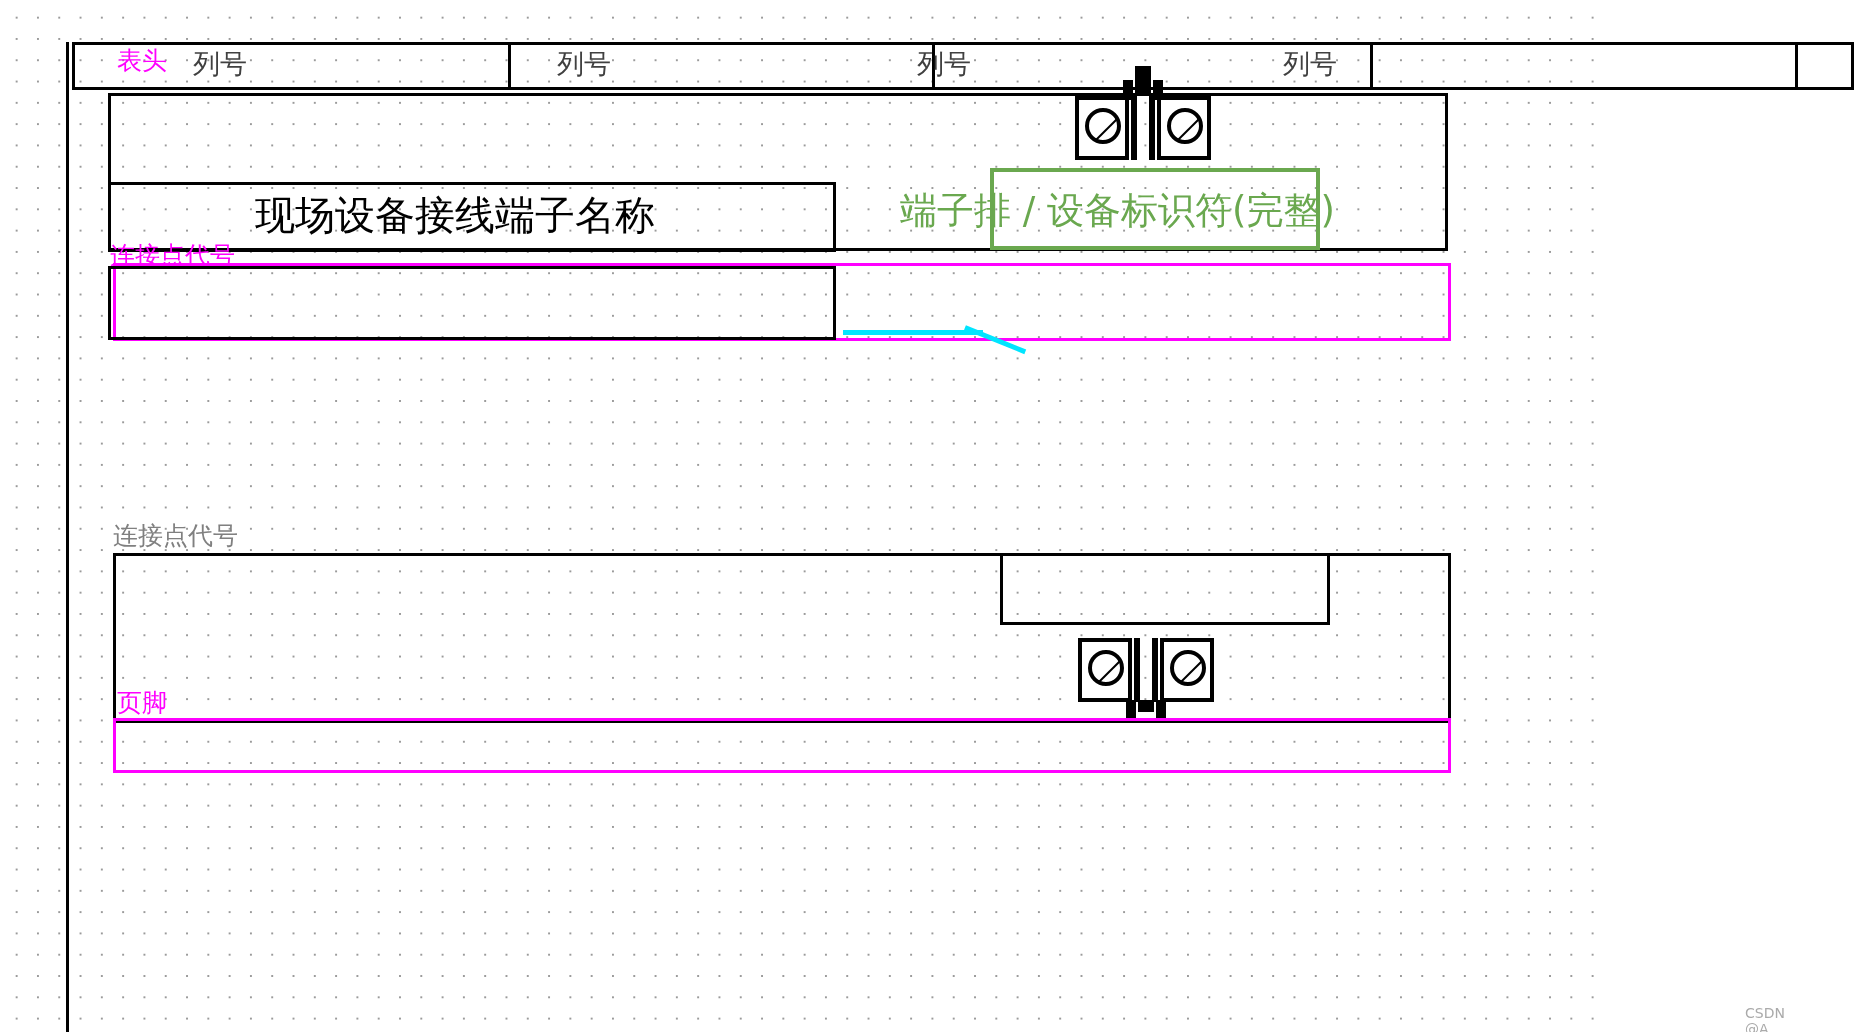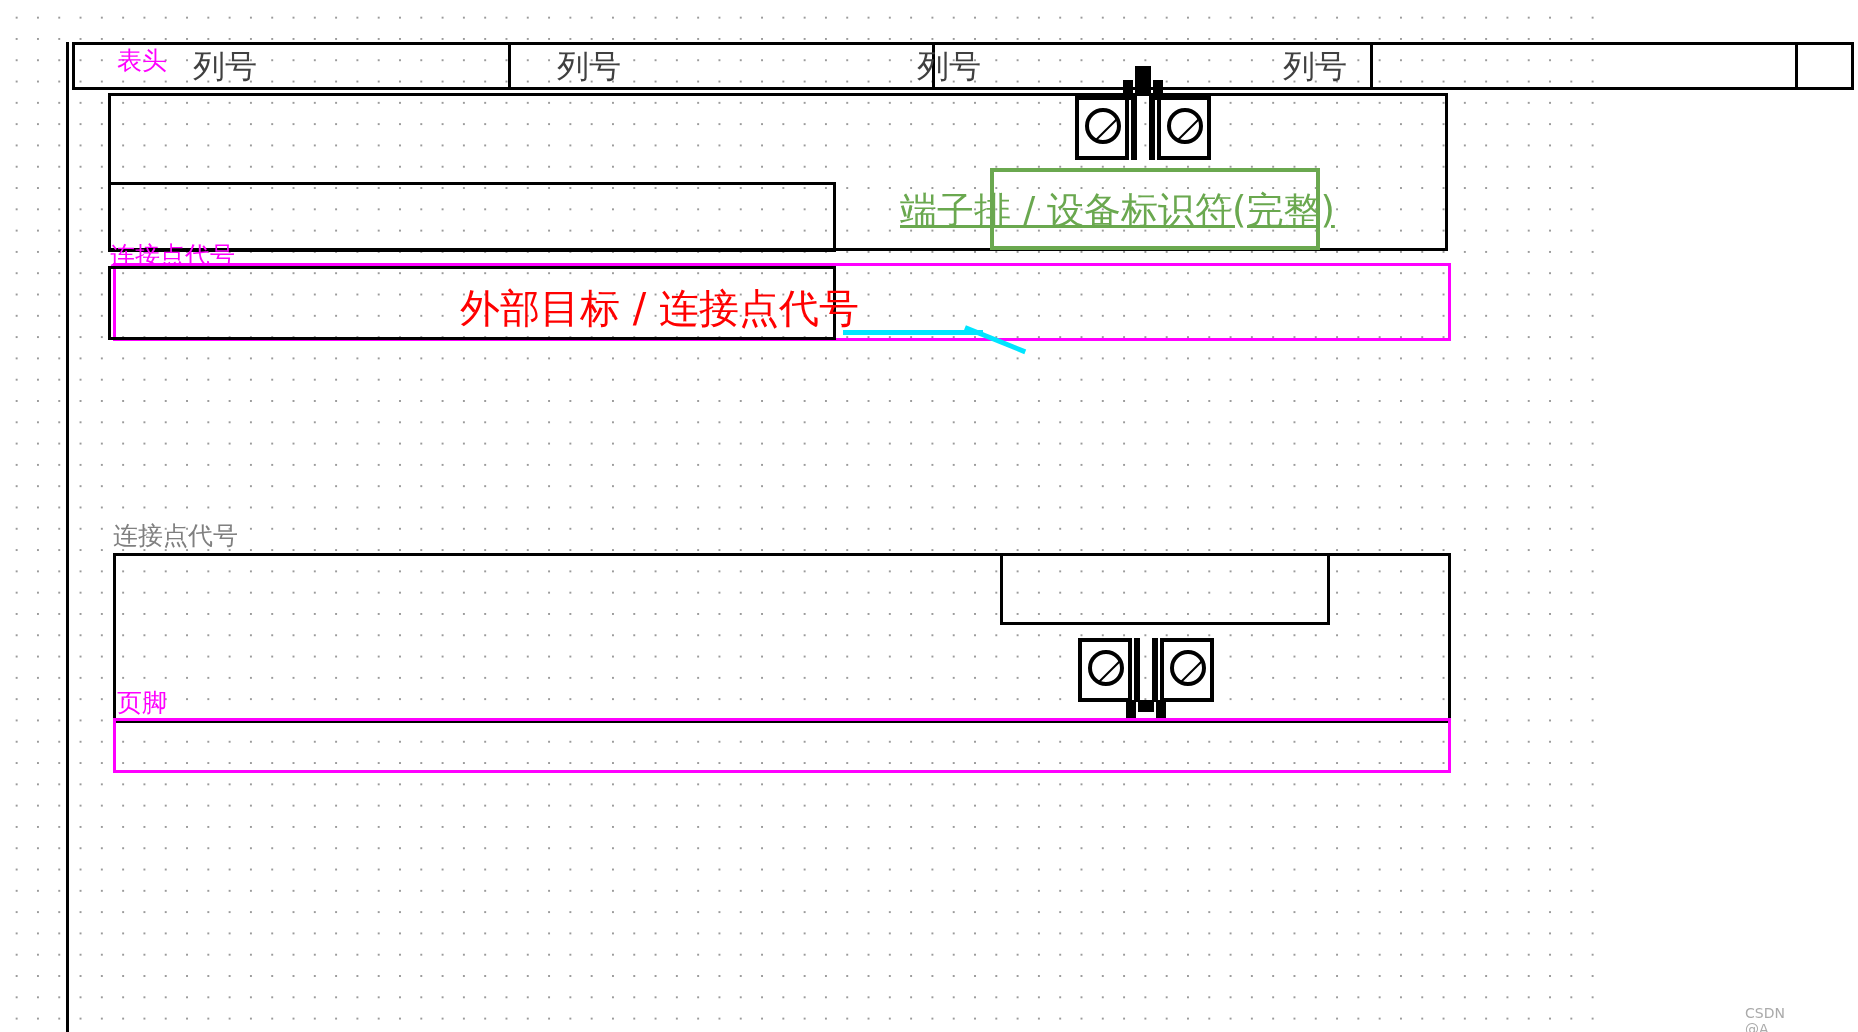--- a/index.html
+++ b/index.html
@@ -18,23 +18,23 @@
     background-position:6px 7px;
   }
   .box{position:absolute;border:3px solid #000;box-sizing:border-box;background:transparent;}
   .vline{position:absolute;width:3px;background:#000;}
   .magbox{position:absolute;border:3px solid #ff00ff;box-sizing:border-box;background:transparent;}
   .greenbox{position:absolute;border:4px solid #6aa84f;box-sizing:border-box;background:transparent;}
   .txt{position:absolute;white-space:nowrap;line-height:1;}
   .lbl-mag{color:#ff00ff;font-size:25px;}
   .lbl-gray{color:#808080;font-size:25px;}
   .lbl-black{color:#000000;font-size:40px;}
-  .lbl-green{color:#6aa84f;font-size:37px;text-decoration:underline;}
+  .lbl-green{color:#6aa84f;font-size:37px;}
   .lbl-red{color:#ff0000;font-size:40px;}
-  .hdr-col{color:#404040;font-size:32px;text-align:right;}
+  .hdr-col{color:#404040;font-size:27px;text-align:right;}
   
   .tb{position:absolute;}
   .tb .body{position:absolute;border:4px solid #000;box-sizing:border-box;background:#ffffff;}
   .tb .screw{position:absolute;border:4px solid #000;border-radius:50%;box-sizing:border-box;background:#fff;}
   .tb .slot{position:absolute;background:#000;height:2px;transform-origin:center;}
   .tb .rail{position:absolute;background:#000;}
   .cyan{position:absolute;background:#00e5ff;height:5px;}
   .watermark{position:absolute;color:#aaaaaa;font-size:14px;}
 </style>
 </head>
@@ -55,20 +55,21 @@
   <div class="txt hdr-col" style="left:557px;top:50px;">列号</div>
   <div class="txt hdr-col" style="left:917px;top:50px;">列号</div>
   <div class="txt hdr-col" style="left:1283px;top:50px;">列号</div>
 
   <div class="vline" style="left:66px;top:42px;height:990px;"></div>
 
   <div class="box" style="left:108px;top:93px;width:1340px;height:158px;"></div>
 
   <div class="box" style="left:108px;top:182px;width:728px;height:70px;"></div>
 
+  <div class="txt lbl-black" style="left:255px;top:195px;">现场设备接线端子名称</div>
 
   <div class="greenbox" style="left:990px;top:168px;width:330px;height:82px;"></div>
 
   <div class="txt lbl-green" style="left:900px;top:192px;">端子排 / 设备标识符(完整)</div>
 
   <div class="tb" style="left:1075px;top:88px;width:136px;height:72px;">
     <div class="rail" style="left:48px;top:-8px;width:10px;height:20px;"></div>
     <div class="rail" style="left:78px;top:-8px;width:10px;height:20px;"></div>
     <div class="rail" style="left:60px;top:-22px;width:16px;height:30px;"></div>
     <div class="body" style="left:0px;top:8px;width:54px;height:64px;"></div>
@@ -83,21 +84,20 @@
     </div>
   </div>
 
   <div class="txt lbl-mag" style="left:110px;top:243px;">连接点代号</div>
 
   <div class="magbox" style="left:113px;top:263px;width:1338px;height:78px;"></div>
 
   <div class="box" style="left:108px;top:266px;width:728px;height:74px;"></div>
 
 
-  <div class="txt lbl-red" style="left:460px;top:288px;">外部目标 / 连接点代号</div>
 
 
   <div class="cyan" style="left:843px;top:330px;width:140px;"></div>
   <div class="cyan" style="left:965px;top:325px;width:65px;transform:rotate(22deg);transform-origin:left center;"></div>
 
   <div class="txt lbl-gray" style="left:113px;top:523px;">连接点代号</div>
 
   <div class="box" style="left:113px;top:553px;width:1338px;height:170px;"></div>
 
   <div class="box" style="left:1000px;top:553px;width:330px;height:72px;"></div>

